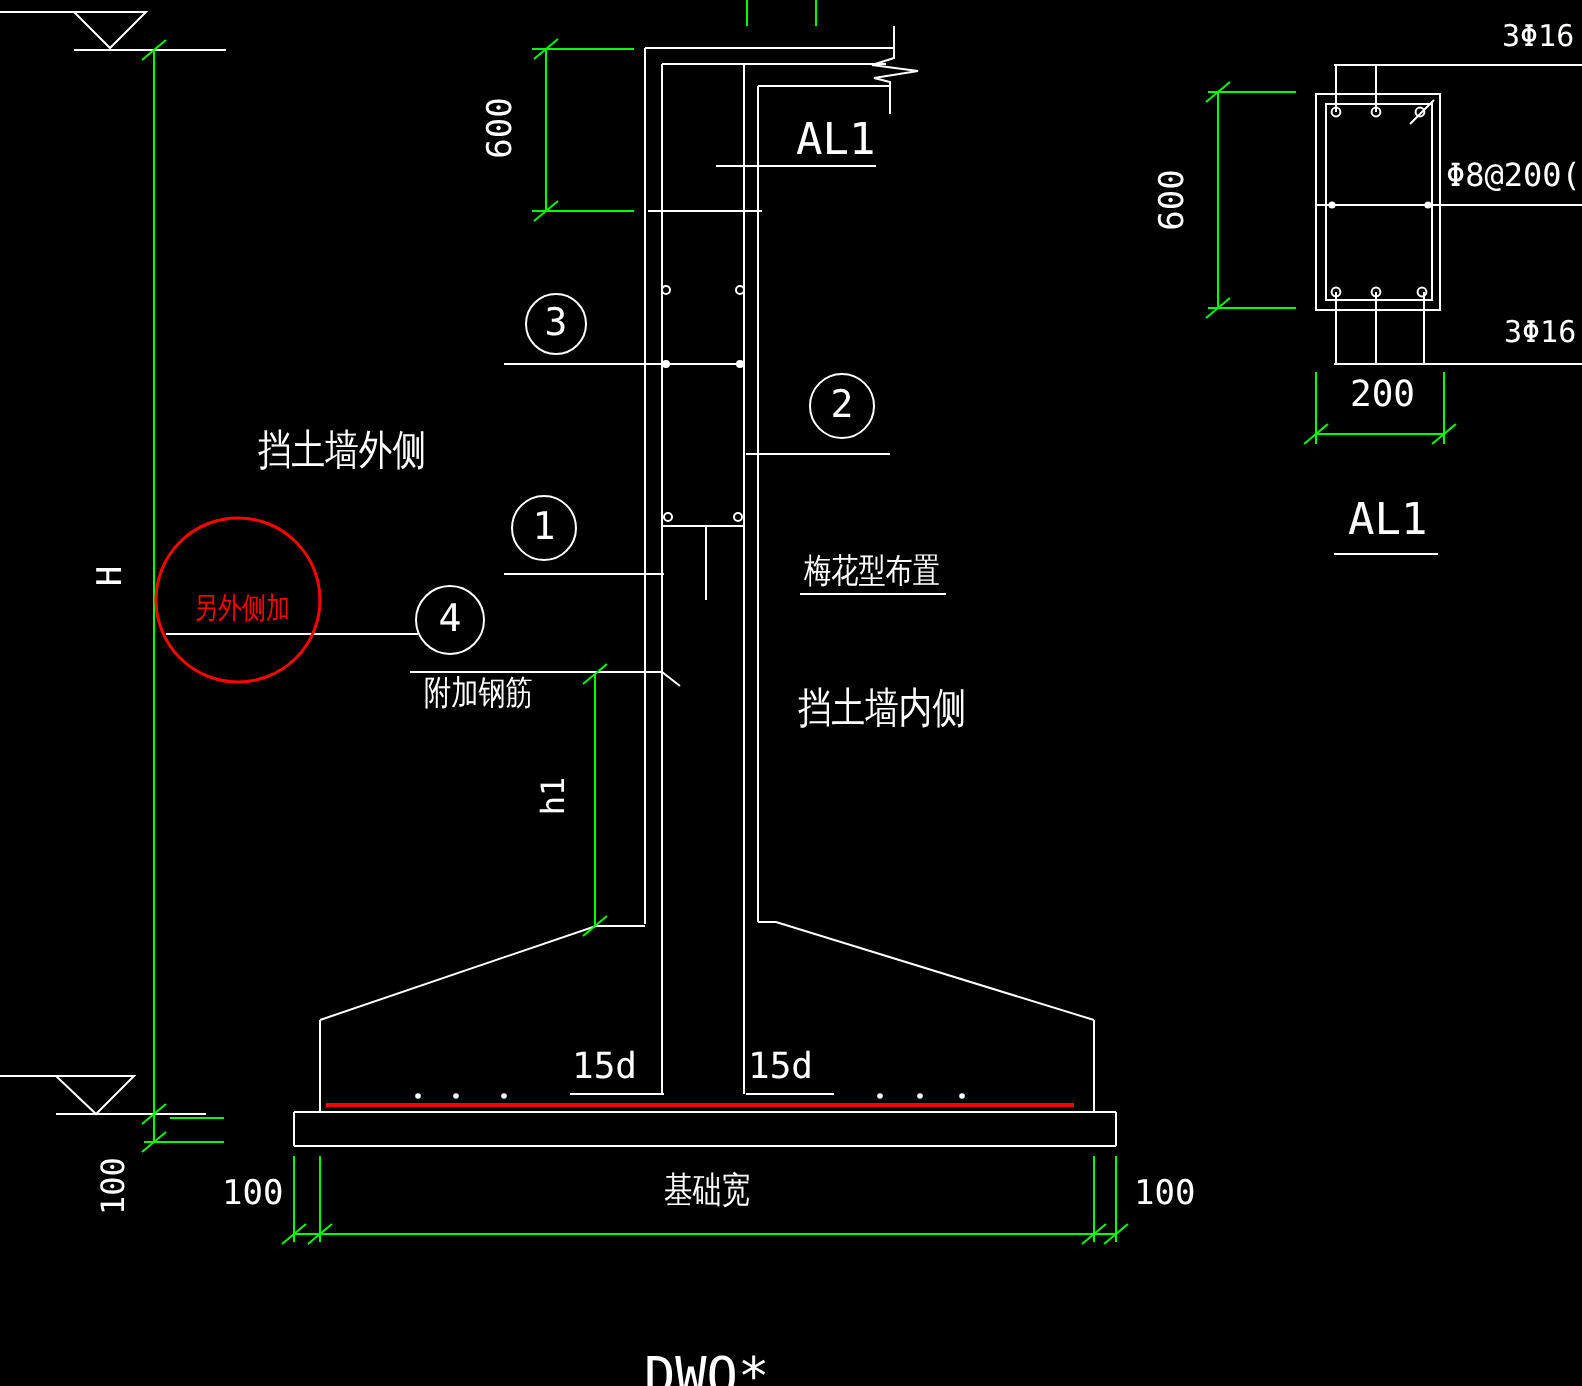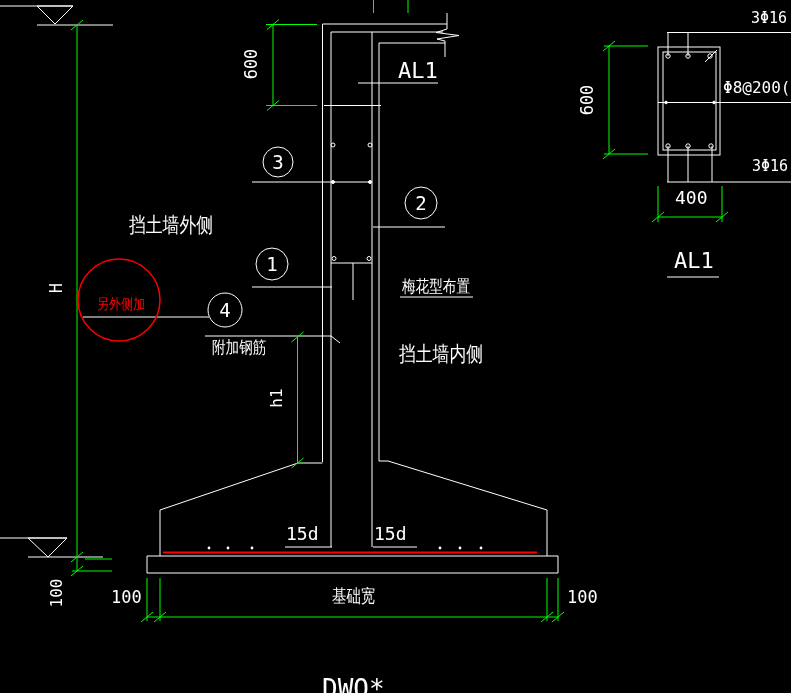--- a/index.html
+++ b/index.html
@@ -165,16 +165,16 @@
   <div class="lbl mono" style="left:111px;top:589px;font-size:17px;">100</div>
   <div class="lbl cjk" style="left:332px;top:587px;font-size:18px;">基础宽</div>
   <div class="lbl mono" style="left:567px;top:589px;font-size:17px;">100</div>
 
   <div class="lbl mono" style="left:322px;top:676px;font-size:26px;">DWQ*</div>
 
   <div class="lbl mono" style="left:751px;top:11px;font-size:15px;">3Φ16</div>
   <div class="lbl mono" style="left:723px;top:80px;font-size:16px;">Φ8@200(2</div>
   <div class="lbl mono" style="left:752px;top:159px;font-size:15px;">3Φ16</div>
   <div class="lbl mono rot" style="left:587px;top:100px;font-size:17px;">600</div>
-  <div class="lbl mono" style="left:675px;top:189px;font-size:18px;">400</div>
+  <div class="lbl mono" style="left:675px;top:189px;font-size:18px;">200</div>
   <div class="lbl mono" style="left:674px;top:250px;font-size:22px;">AL1</div>
 
 </div>
 
 </body></html>

